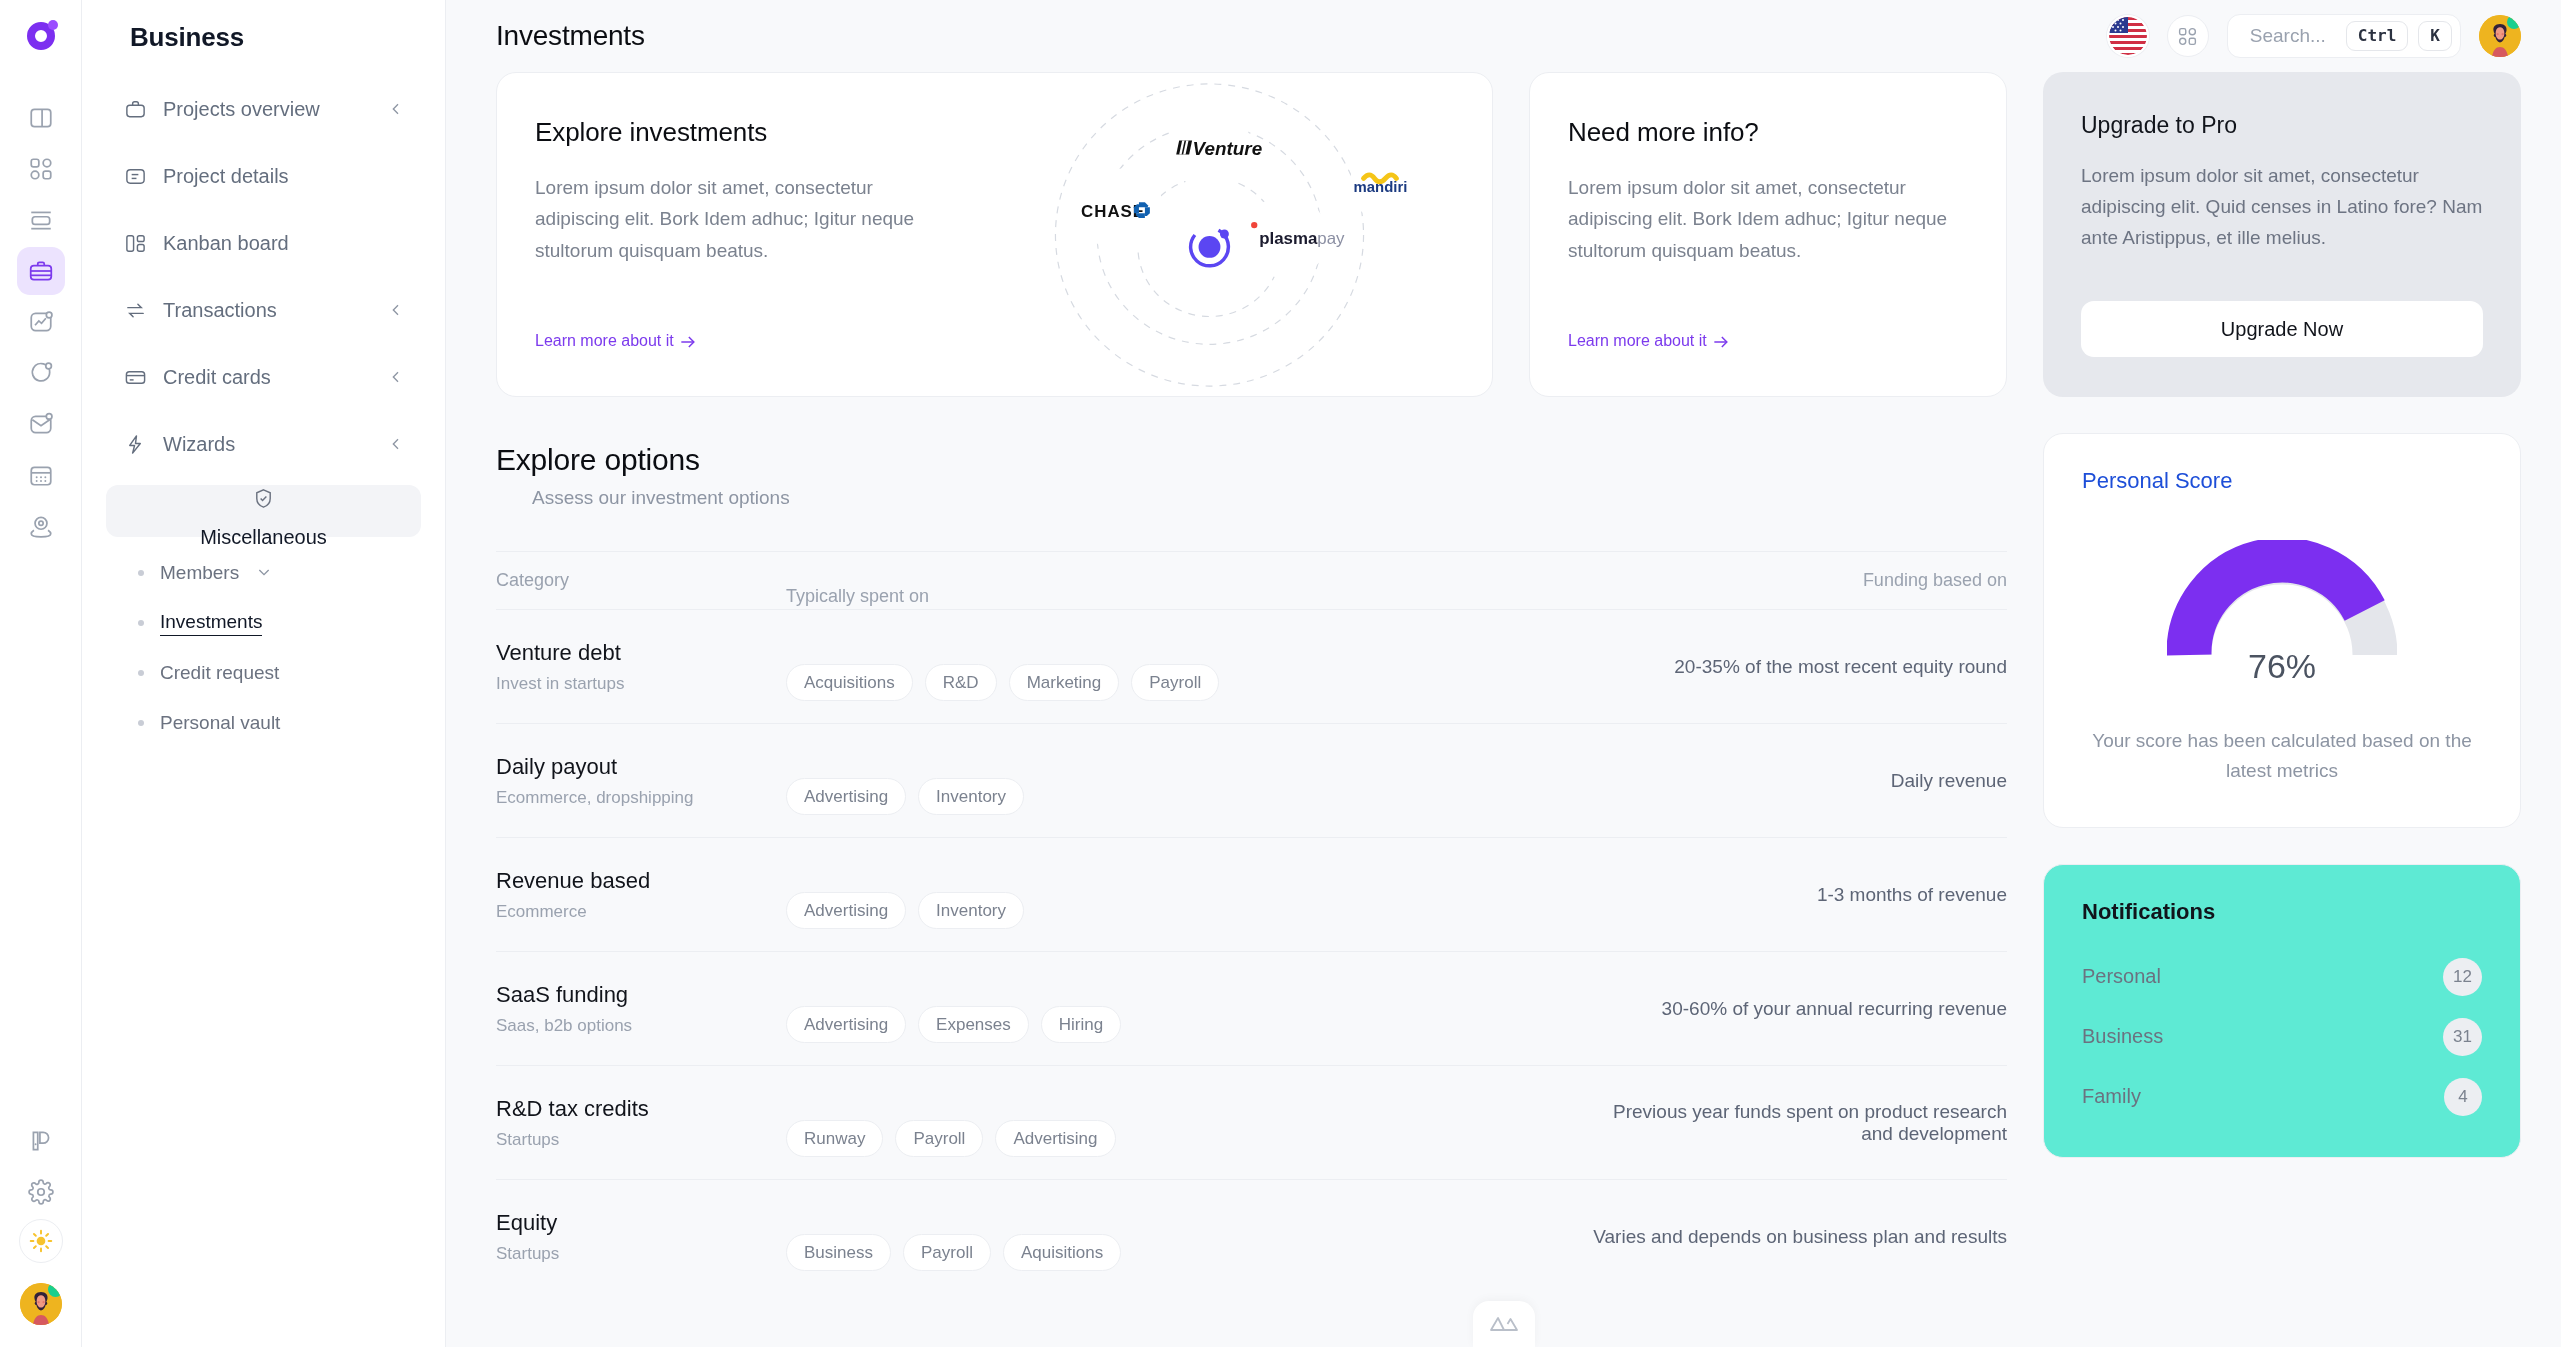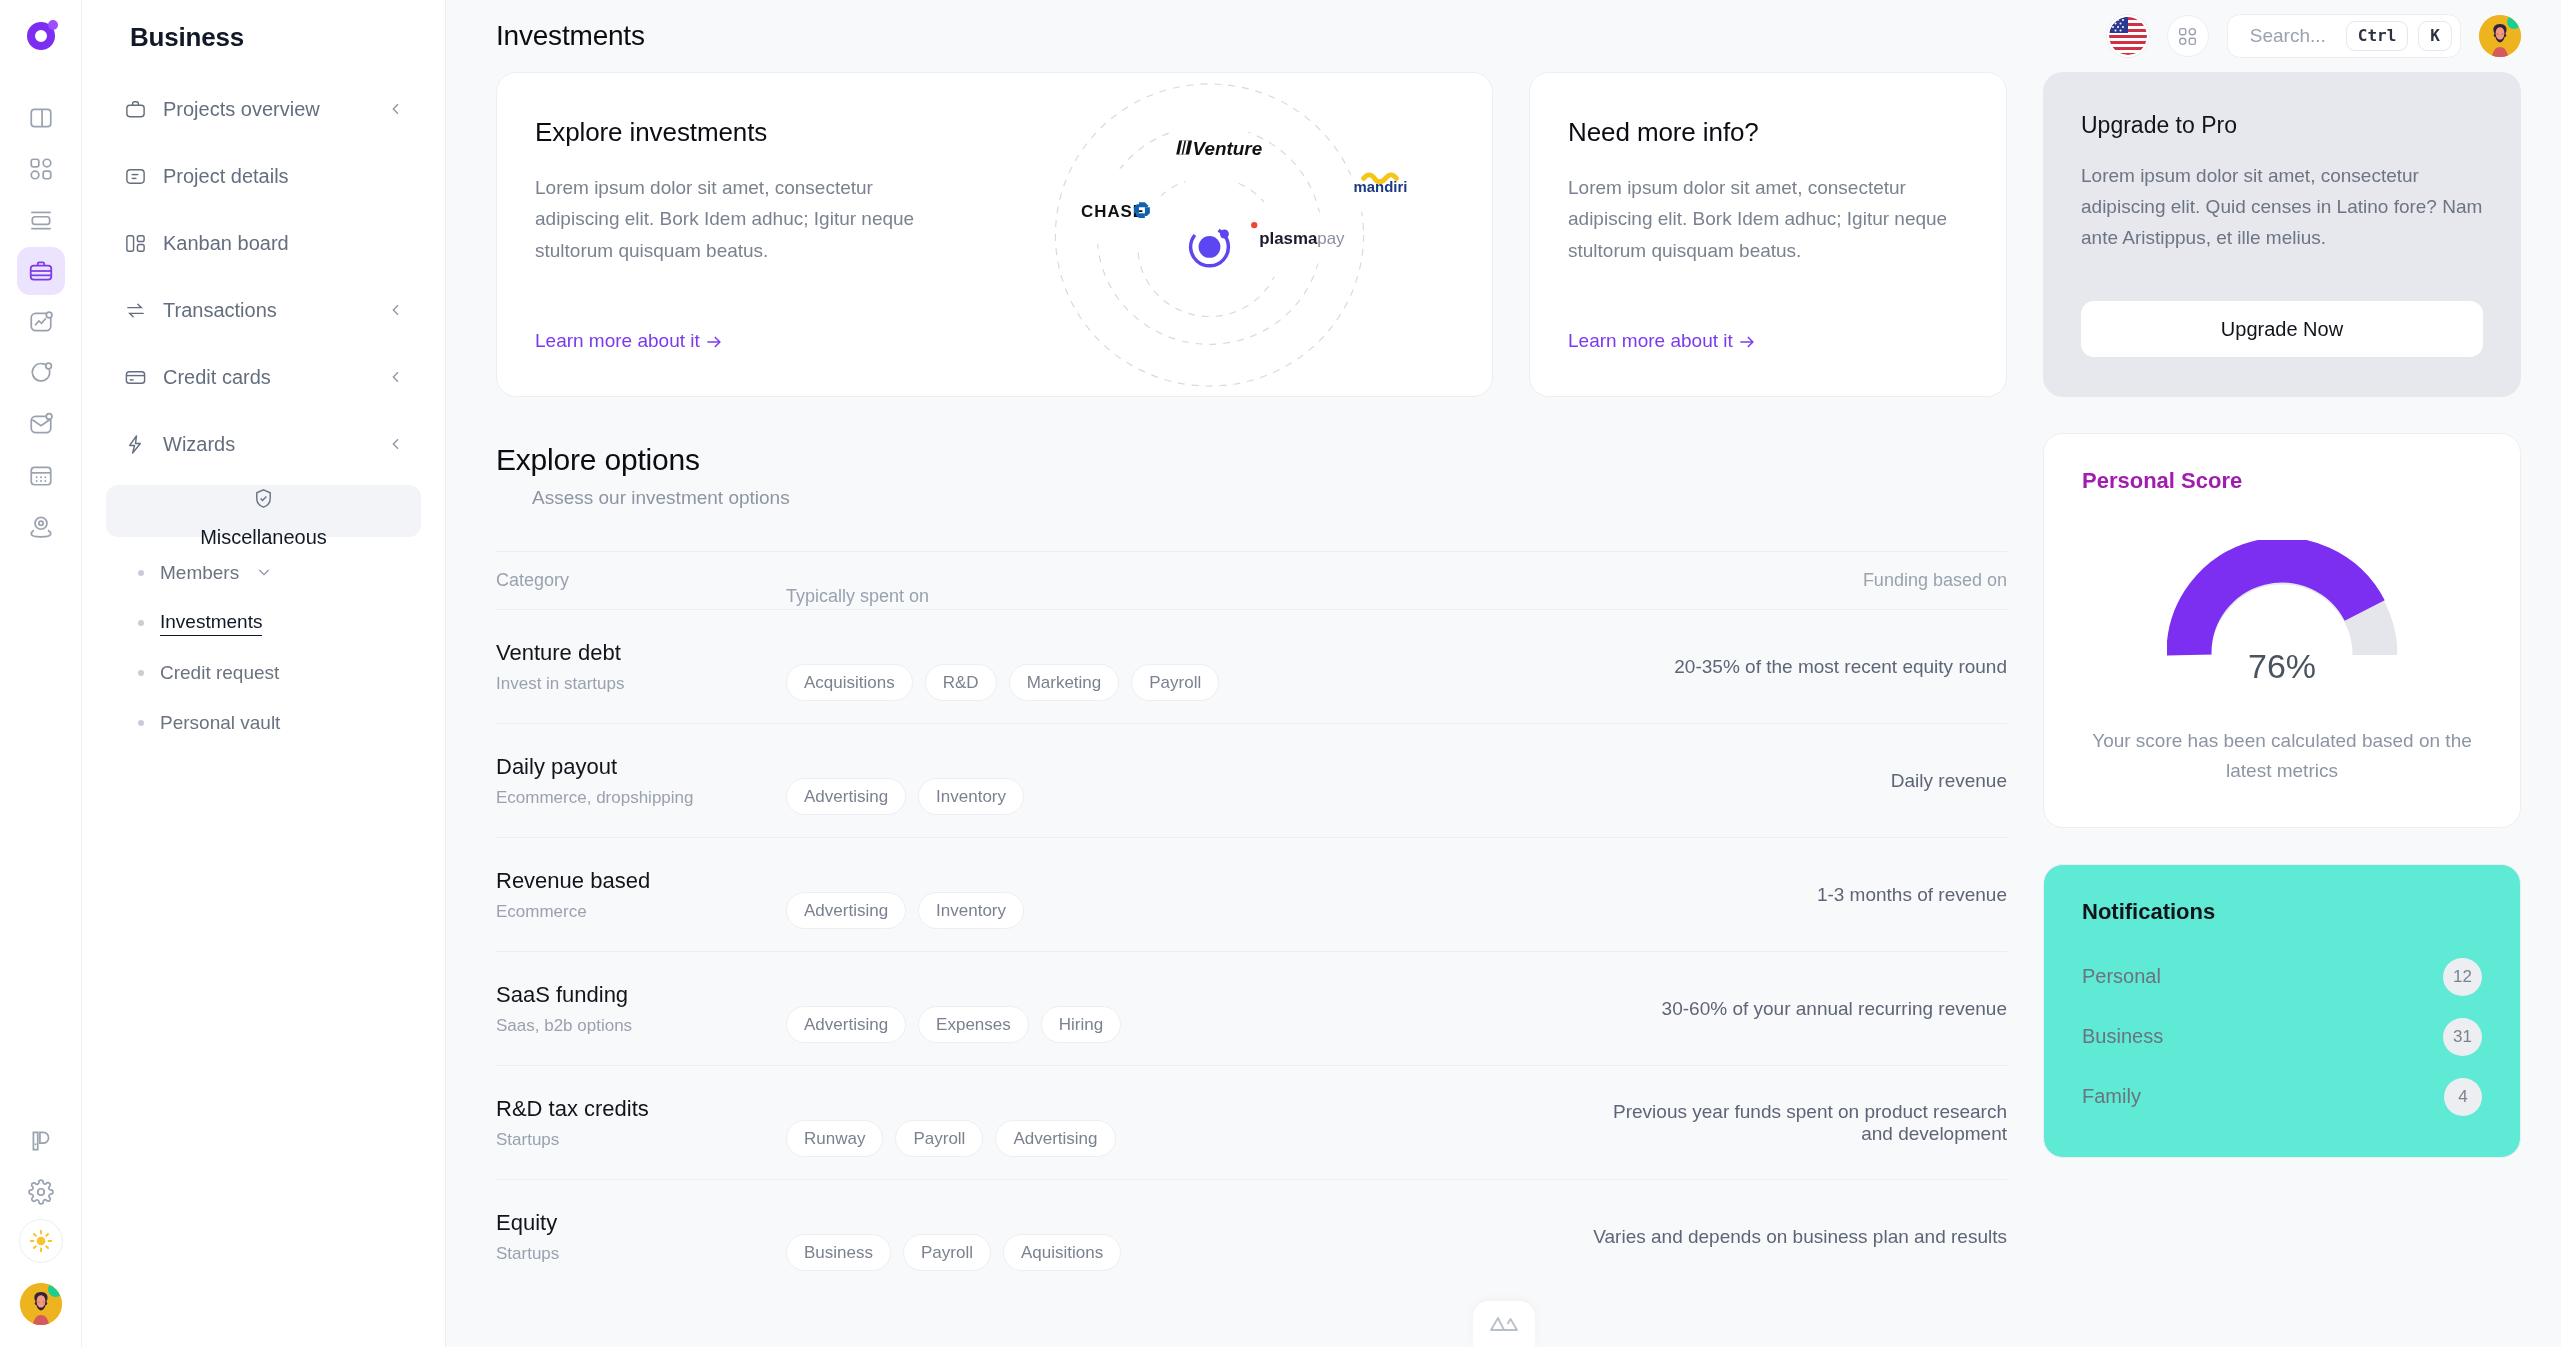--- a/index.html
+++ b/index.html
@@ -120,22 +120,22 @@
   
   .hero-row { display: flex; gap: 36px; }
   .card {
     background: #fff; border: 1px solid #eceef2; border-radius: 20px;
   }
   .card-explore { flex: 1; height: 325px; position: relative; overflow: hidden; display: flex; }
   .card-info { width: 478px; flex: 0 0 478px; height: 325px; padding: 44px 38px; display: flex; flex-direction: column; }
   .card-h { font-size: 26px; font-weight: 400; color: #0b0d12; margin-bottom: 24px; letter-spacing: -0.1px; }
   .card-p { font-size: 19px; line-height: 1.65; color: #7b828f; }
   .learn {
-    margin-top: auto; color: #7c3aed; font-size: 19px;
-    display: inline-flex; align-items: flex-end; gap: 4px;
+    margin-top: auto; color: #7c3aed; font-size: 16px;
+    display: inline-flex; align-items: flex-start; gap: 4px;
   }
   .explore-text { padding: 44px 0 44px 38px; width: 430px; display: flex; flex-direction: column; }
   .explore-art { flex: 1; position: relative; }
 
   
   .sec-title { font-size: 30px; font-weight: 400; color: #0b0d12; margin-top: 46px; letter-spacing: -0.2px; }
   .sec-sub { font-size: 19px; color: #8d95a3; margin-top: 10px; margin-left: 36px; }
 
   .tbl { margin-top: 42px; }
   .tbl-head {
@@ -168,21 +168,21 @@
   .upgrade-btn {
     margin-top: auto; background: #fff; border: none; border-radius: 13px;
     height: 56px; font-size: 20px; color: #11141b;
     font-family: "Liberation Sans", sans-serif;
     display: flex; align-items: center; justify-content: center;
   }
   .score-card {
     margin-top: 36px; background: #fff; border: 1px solid #eceef2;
     border-radius: 20px; padding: 34px 38px 40px; text-align: center;
   }
-  .score-h { font-size: 22px; font-weight: 700; color: #a21caf; text-align: left; }
+  .score-h { font-size: 22px; font-weight: 400; color: #1d4ed8; text-align: left; }
   .gauge-wrap { position: relative; height: 150px; margin-top: 46px; display: flex; justify-content: center; }
   .gauge-val {
     position: absolute; left: 0; right: 0; bottom: 4px;
     font-size: 34px; color: #4b5361;
   }
   .score-note { font-size: 19px; color: #8d95a3; line-height: 1.6; margin-top: 36px; }
   .notif-card {
     margin-top: 36px; background: #5eead4; border: 1px solid #eceef2;
     border-radius: 20px; padding: 34px 38px 30px;
   }

